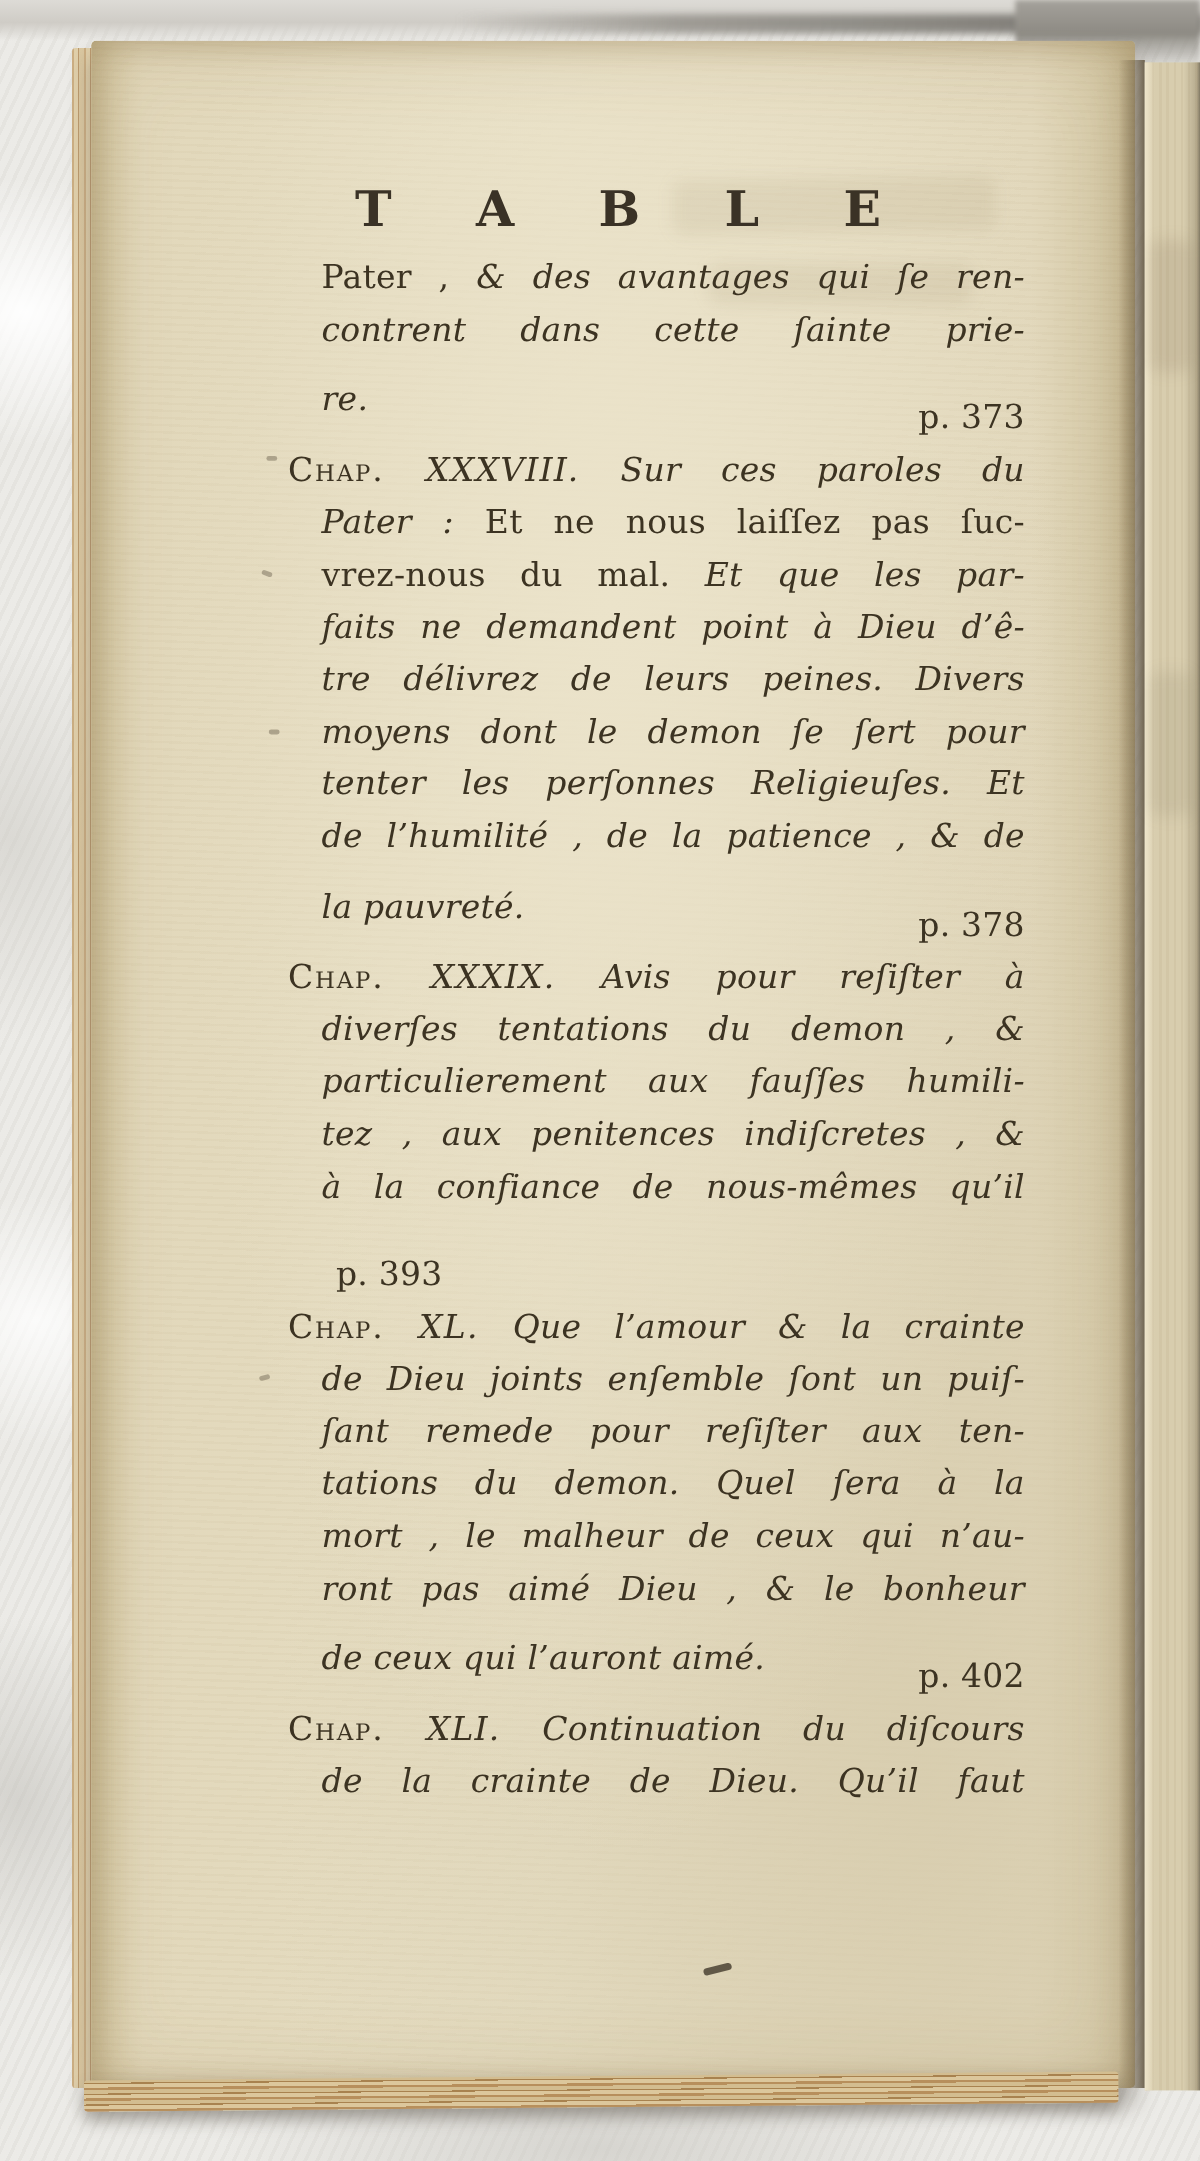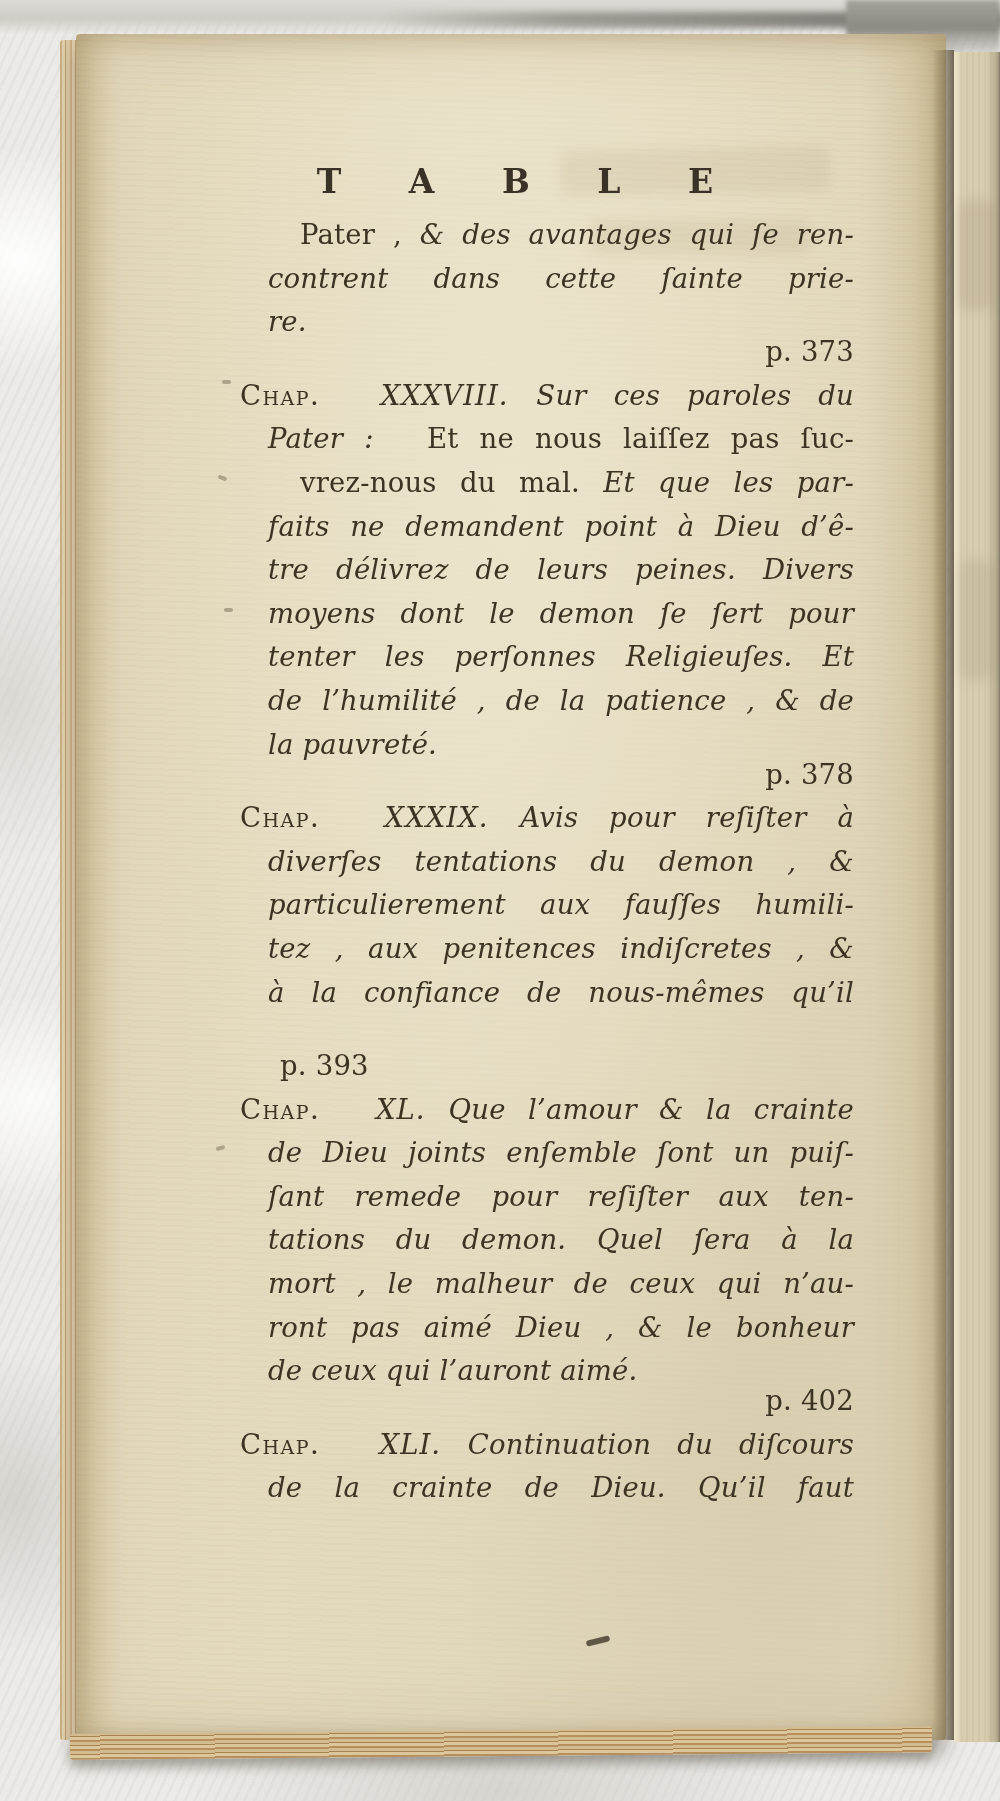--- a/index.html
+++ b/index.html
@@ -71,33 +71,33 @@
   .g4{left:958px;top:560px;width:36px;height:120px;background:rgba(110,95,70,.12);}
   .ink-mark{left:586px;top:1638px;width:24px;height:6px;border-radius:3px;
     background:#41382a;opacity:.8;transform:rotate(-14deg);}
   .speck{background:rgba(90,80,62,.4);border-radius:2px;height:4px;width:9px;}
   .s1{left:222px;top:380px;} .s2{left:218px;top:476px;transform:rotate(20deg);}
   .s3{left:224px;top:608px;} .s4{left:216px;top:1146px;transform:rotate(-15deg);}
 
   
   .toc{left:240px;top:150px;width:614px;color:#3c3322;}
   .toc-header{
-    font-size:33px;font-weight:700;text-align:center;
+    font-size:41px;font-weight:700;text-align:center;
     letter-spacing:28px;padding-left:20px;transform:translateX(-28px);
-    margin-bottom:12px;color:#3a3226;margin-top:12px;
+    margin-bottom:12px;color:#3a3226;
   }
   .line{
     font-size:27.5px;line-height:43.6px;
     text-align:justify;text-align-last:justify;
     letter-spacing:.2px;
   }
   .indent{padding-left:28px;}
-  .line.tail{display:flex;justify-content:space-between;align-items:flex-start;text-align-last:auto;gap:36px;}
+  .line.tail{display:flex;justify-content:space-between;align-items:center;text-align-last:auto;gap:36px;}
   .it{font-style:italic;}
-  .rm{font-style:normal;margin-left:32px;}
+  .rm{font-style:normal;}
   .sc{font-variant:small-caps;letter-spacing:1.5px;}
   .num{letter-spacing:1px;font-style:italic;}
   .pageref{font-style:normal;white-space:nowrap;padding-left:12px;margin-top:30px;}
 </style>
 </head>
 <body>
 
 <div class="abs top-band"></div>
 <div class="abs top-streak"></div>
 <div class="abs top-right-dark"></div>

